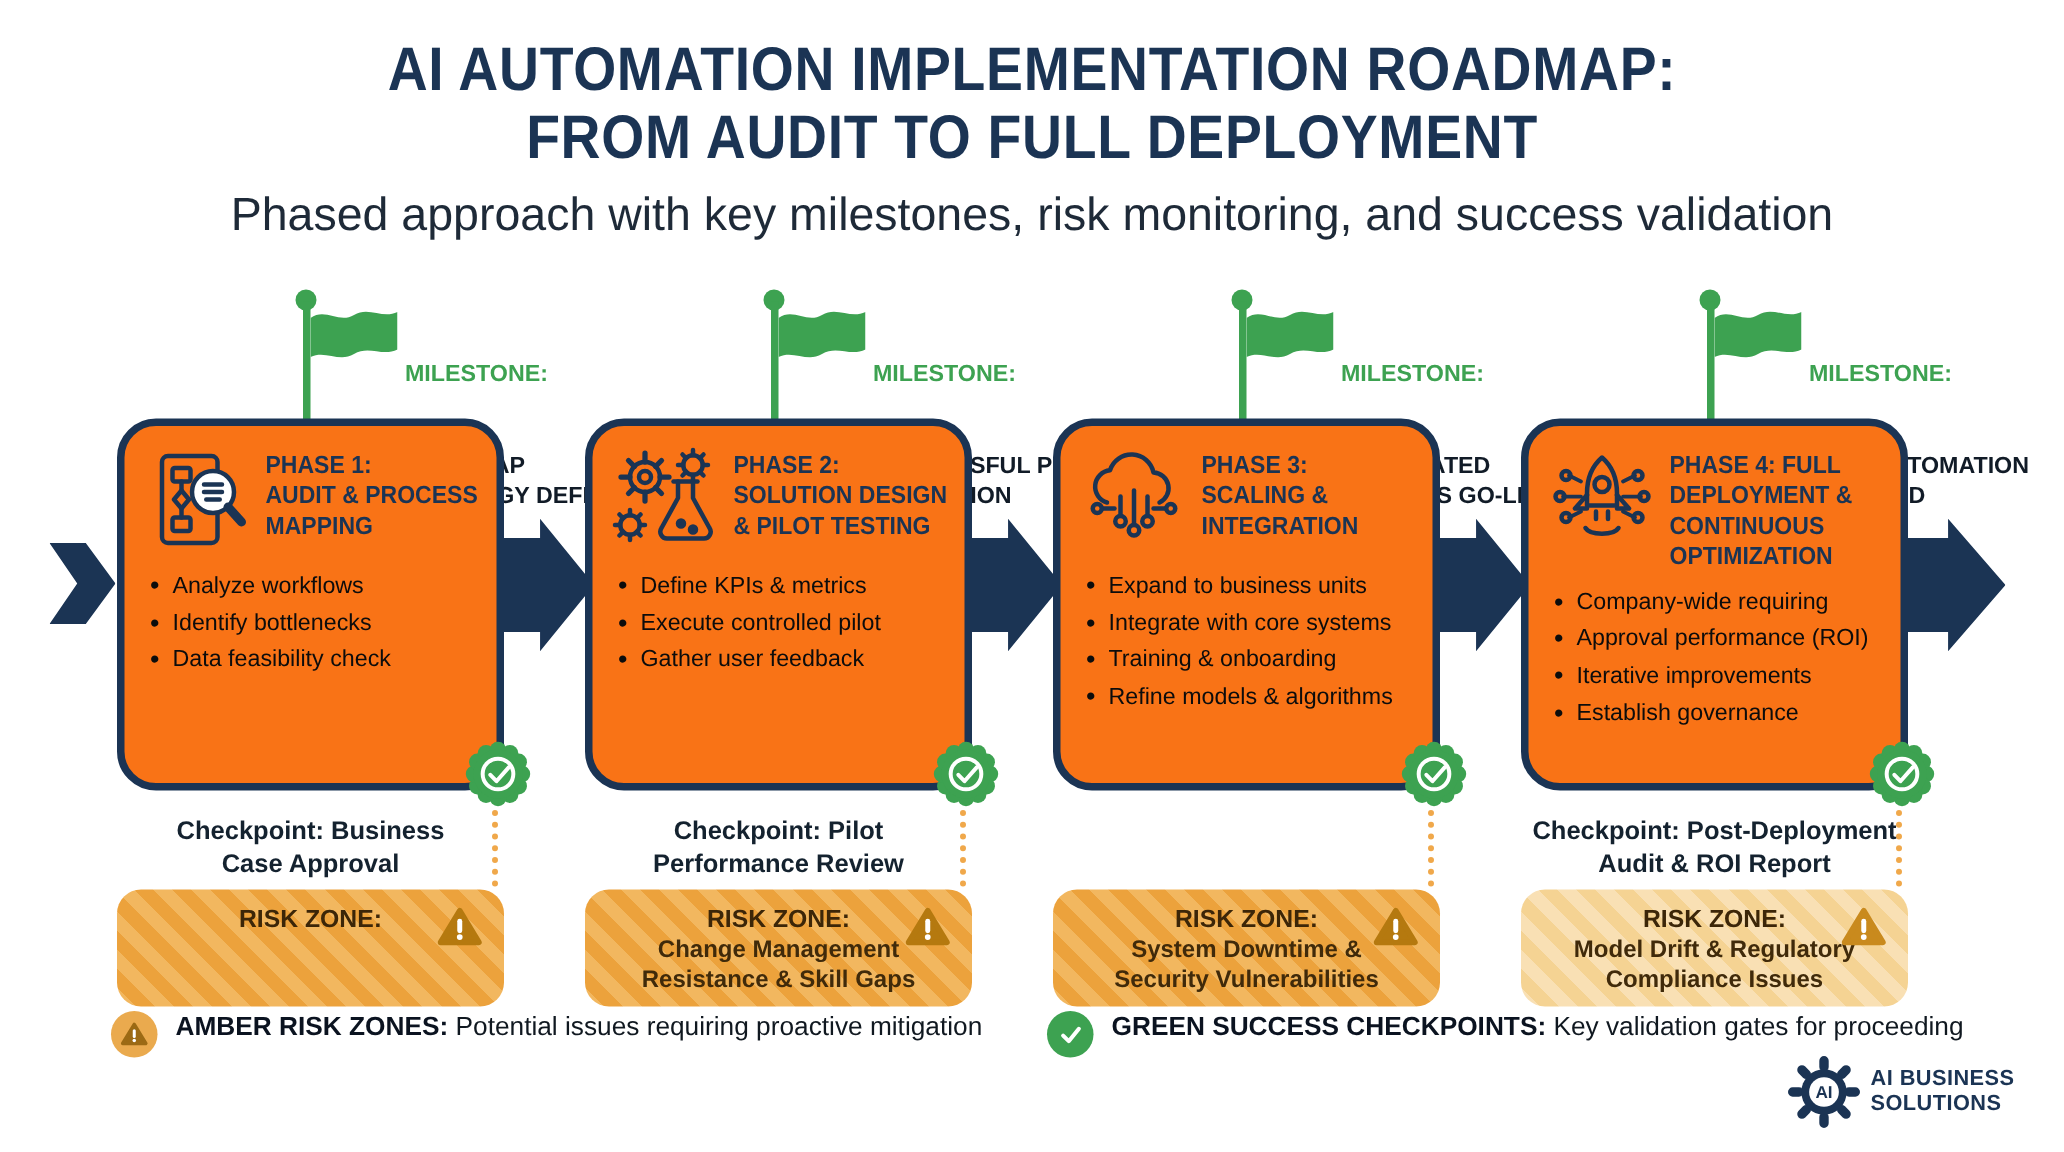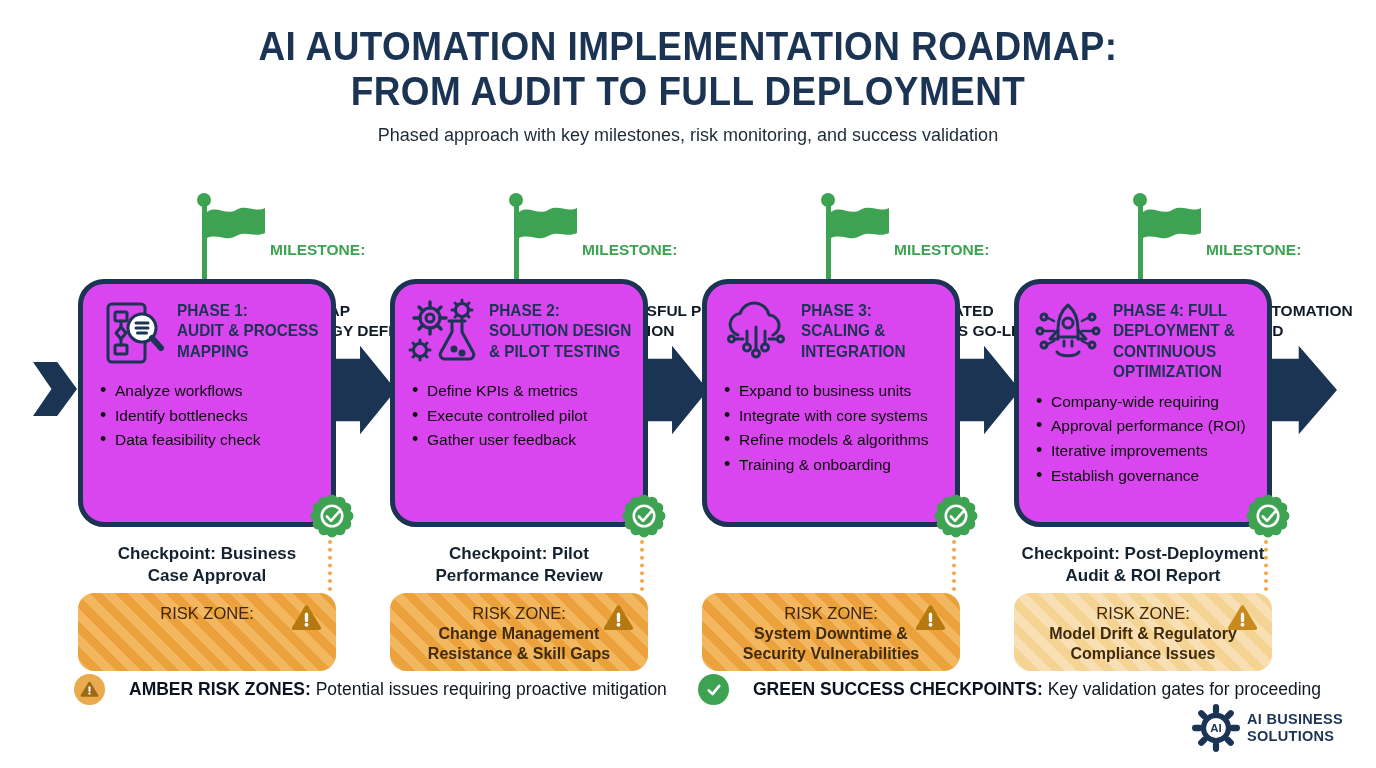--- a/index.html
+++ b/index.html
@@ -4,70 +4,70 @@
 <style>
   html,body{margin:0;padding:0;background:#ffffff;}
   .stage{position:relative;width:1376px;height:768px;background:#ffffff;overflow:hidden;
          font-family:"Liberation Sans",sans-serif;}
 
   
   .title{position:absolute;top:24px;left:0;width:100%;text-align:center;
          font-size:41px;font-weight:bold;line-height:1.1;color:var(--navy,#1b3454);
          white-space:pre-line;transform:scaleX(.9);letter-spacing:.5px;}
   .subtitle{position:absolute;top:125px;left:0;width:100%;text-align:center;
-            font-size:18px;color:#1e2a38;}
+            font-size:31px;color:#1e2a38;}
 
   
   .col{position:absolute;top:13px;width:258px;height:768px;}
 
   .flag-knob{position:absolute;left:119px;top:180px;width:14px;height:14px;border-radius:50%;
              background:var(--green,#3da251);}
   .flag-pole{position:absolute;left:124px;top:188px;width:5px;height:79px;
              background:var(--green,#3da251);}
   .flag-cloth{position:absolute;left:129px;top:192px;width:58px;height:46px;color:var(--green,#3da251);}
   .milestone{position:absolute;left:192px;top:187px;width:180px;font-size:15.5px;font-weight:bold;
              line-height:1.3;white-space:pre;}
   .m-label{display:block;color:var(--green,#3da251);}
   .m-name{display:block;color:#111b27;white-space:pre;}
 
   .phase-box{position:absolute;left:0;top:266px;width:258px;height:248px;box-sizing:border-box;
-             background:#d946ef;border:5px solid var(--navy,#1b3454);border-radius:26px;}
+             background:#f97316;border:5px solid var(--navy,#1b3454);border-radius:26px;}
   .box-head{display:flex;gap:8px;align-items:flex-start;padding:13px 4px 0 12px;}
   .phase-icon{flex:0 0 74px;width:74px;height:74px;color:var(--navy,#1b3454);}
   .phase-title{font-size:16.5px;font-weight:bold;color:var(--navy,#1b3454);line-height:1.24;
                white-space:pre;transform:scaleX(.93);transform-origin:left top;padding-top:3px;}
   .bullets{margin:10px 0 0 0;padding:0 4px 0 32px;list-style:none;}
   .bullets li{position:relative;font-size:15.5px;color:#0c0c0c;margin:4.5px 0;line-height:1.3;}
   .bullets li::before{content:"•";position:absolute;left:-15px;top:-2px;font-size:18px;color:#0c0c0c;}
 
   .badge{position:absolute;left:231px;top:480px;width:46px;height:46px;}
   .dotline{position:absolute;left:250px;top:527px;height:51px;width:0;
            border-left:4.5px dotted var(--amber_dot,#f0a84a);}
 
   .checkpoint{position:absolute;left:-12px;top:530px;width:282px;text-align:center;
               font-size:17px;font-weight:bold;color:#14222f;line-height:1.3;}
   .cp-text{white-space:pre-line;font-weight:bold;}
 
   .risk{position:absolute;left:0;top:580px;width:258px;height:78px;border-radius:16px;
         box-sizing:border-box;text-align:center;padding-top:10px;
         background:repeating-linear-gradient(45deg,var(--amber_stripe_a,#f2b75f) 0 9px,var(--amber_stripe_b,#eca23c) 9px 18px);}
   .risk.light{background:repeating-linear-gradient(45deg,var(--amber_light_a,#f9e0b4) 0 9px,var(--amber_light_b,#f5d393) 9px 18px);}
-  .risk-label{font-size:16.5px;font-weight:normal;color:#3c2608;line-height:1.25;}
+  .risk-label{font-size:16.5px;font-weight:bold;color:#3c2608;line-height:1.25;}
   .risk-text{font-size:16px;font-weight:bold;color:#402a0a;white-space:pre-line;line-height:1.25;}
   .warn{position:absolute;right:14px;top:11px;width:31px;height:28px;}
 
   
   .start-arrow{position:absolute;left:33px;top:362px;width:44px;height:54px;background:var(--navy,#1b3454);
                clip-path:polygon(0 0,55% 0,100% 50%,55% 100%,0 100%,42% 50%);}
   .arrow{position:absolute;top:344px;width:62px;height:92px;background:var(--navy,#1b3454);
          clip-path:polygon(0 16%,42% 16%,42% 2%,100% 50%,42% 98%,42% 84%,0 84%);}
   .exit-arrow{left:1271px;width:66px;}
 
   
-  .legend-item{position:absolute;top:674px;display:flex;align-items:center;gap:24px;}
+  .legend-item{position:absolute;top:674px;display:flex;gap:12px;}
   .legend-circle{width:31px;height:31px;border-radius:50%;display:flex;align-items:center;justify-content:center;}
   .legend-circle.amber{background:var(--legend_amber,#eaaa4e);}
   .legend-circle.green{background:var(--green,#3da251);}
   .legend-text{font-size:17.5px;color:#101820;}
   .legend-text b{font-weight:bold;color:#0b1320;}
 
   
   .logo{position:absolute;left:1192px;top:704px;display:flex;align-items:center;gap:7px;color:var(--navy,#1b3454);}
   .logo-gear{width:48px;height:48px;}
   .logo-text{font-size:14.5px;font-weight:bold;line-height:1.15;letter-spacing:.3px;color:var(--navy,#1b3454);}
@@ -256,22 +256,22 @@
           <path d="M50 42 h8"></path>
             <circle cx="61.5" cy="42" r="3"></circle>
         </svg>
         <div class="phase-title">PHASE 3:
 SCALING &amp;
 INTEGRATION</div>
       </div>
       <ul class="bullets">
         <li>Expand to business units</li>
         <li>Integrate with core systems</li>
+        <li>Training &amp; onboarding</li>
         <li>Refine models &amp; algorithms</li>
-        <li>Training &amp; onboarding</li>
       </ul>
     </div>
     <svg class="badge" viewBox="0 0 45 45">
       <g fill="#3da251">
         <circle cx="38" cy="22.5" r="5.5"></circle>
           <circle cx="35.9" cy="30.3" r="5.5"></circle>
           <circle cx="30.3" cy="35.9" r="5.5"></circle>
         <circle cx="22.5" cy="38" r="5.5"></circle>
           <circle cx="14.7" cy="35.9" r="5.5"></circle>
           <circle cx="9.1" cy="30.3" r="5.5"></circle>

